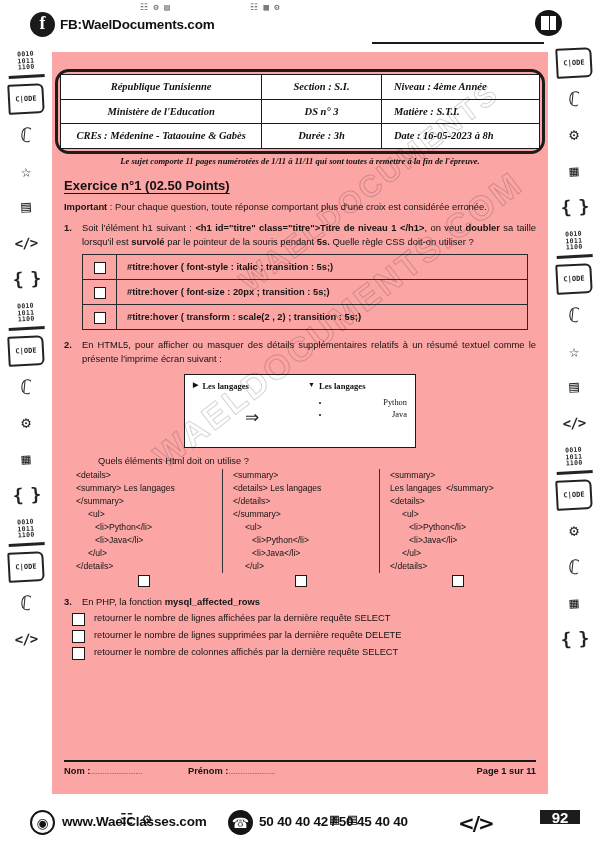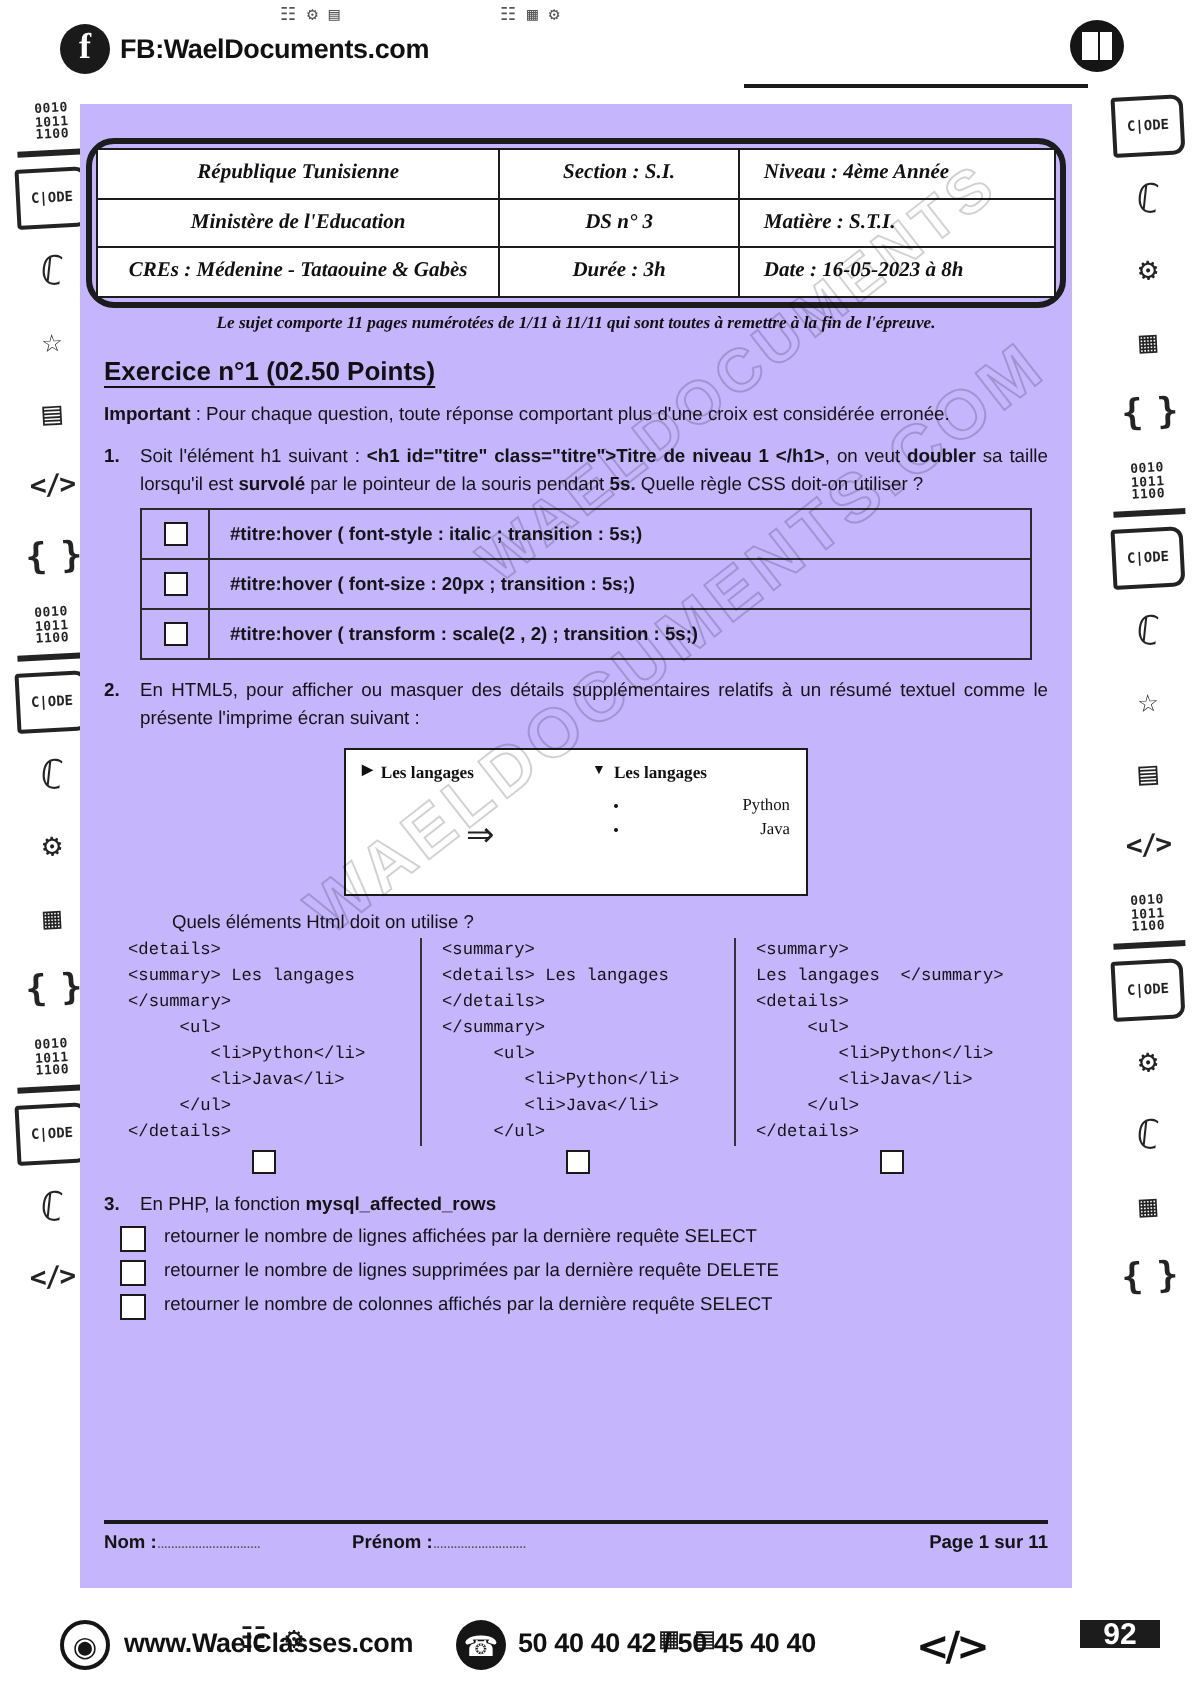--- a/index.html
+++ b/index.html
@@ -83,22 +83,22 @@
   .banner-rule {
     position:absolute; left:372px; top:42px; width:172px; height:2px; background:#1a1a1a;
   }
   .banner-scribble {
     position:absolute; top:2px; font-size:9px; color:#2a2a2a;
     font-family:"DejaVu Sans Mono", monospace; opacity:.8;
   }
 
   
   .sheet {
-    position:absolute; left:40px; top:52px; width:496px; height:742px;
-    background:#c4b5fd;
+    position:absolute; left:52px; top:52px; width:496px; height:742px;
+    background:#fca5a5;
   }
 
   
   .hdr-wrap { position:relative; margin:22px 8px 0 8px; }
   .hdr-deco {
     position:absolute; left:-5px; top:-5px; right:-5px; bottom:-5px;
     border:3px solid #1c1c1c; border-radius:14px;
   }
   .hdr-deco:before {
     content:""; position:absolute; left:2px; top:2px; right:2px; bottom:2px;
@@ -185,21 +185,21 @@
 
   
   .code-cols {
     display:flex; margin:3px 12px 0 14px; position:relative;
   }
   .code-col {
     flex:1; padding:0 6px 0 10px; position:relative;
   }
   .code-col + .code-col { border-left:1.4px solid #333; }
   .code-col pre {
-    margin:0; font-family:Liberation Mono, monospace;
+    margin:0; font-family:Liberation Sans, sans-serif;
     font-size:8.6px; line-height:1.52; color:#141414; white-space:pre;
     font-weight:normal;
   }
   .code-box-row {
     display:flex; margin:2px 12px 0 14px;
   }
   .code-box-row .cell { flex:1; display:flex; justify-content:center; }
 
   
   .opt-row {

